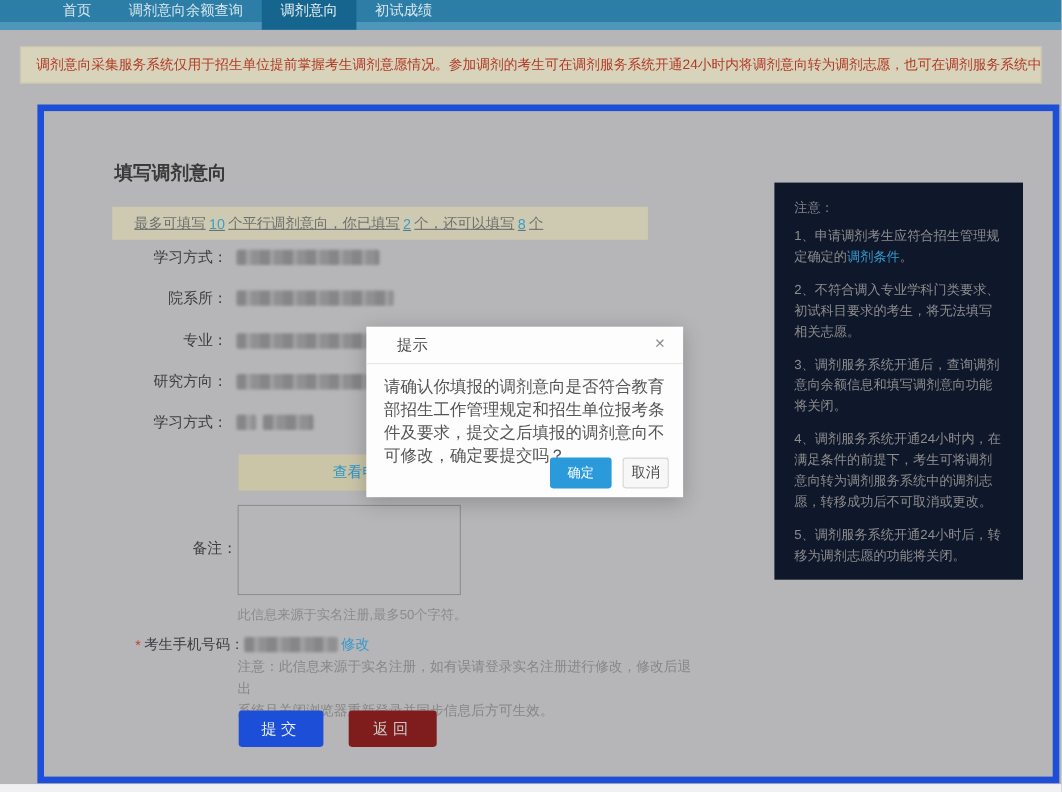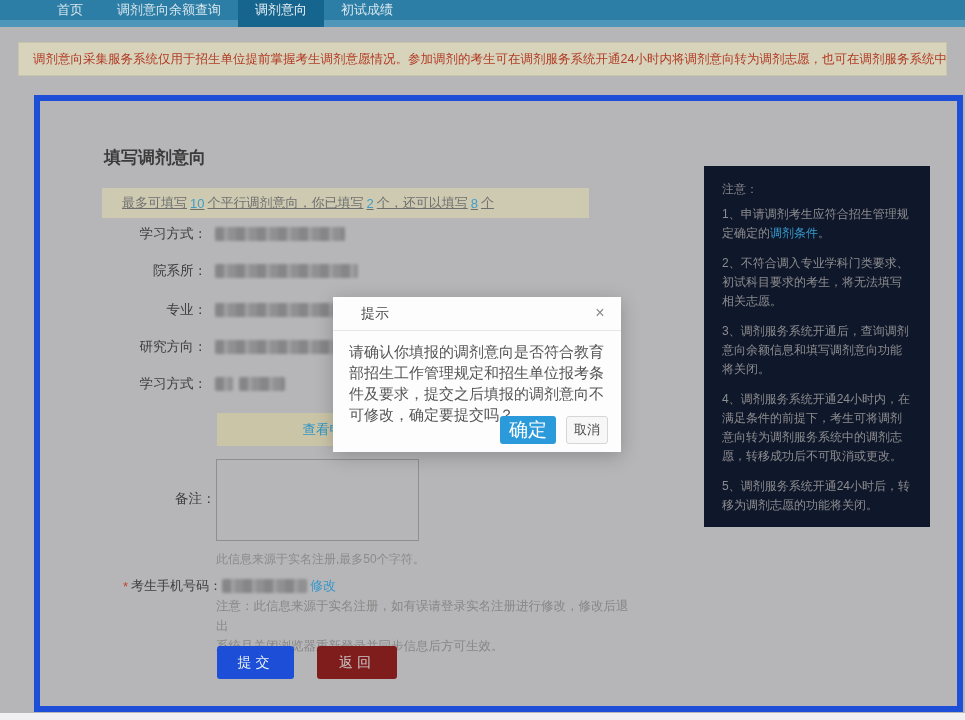--- a/index.html
+++ b/index.html
@@ -90,21 +90,21 @@
     display:flex;align-items:center;padding:0 28px;font-size:14px;color:#4a4a4a;
   }
   .modal-close{
     position:absolute;right:12px;top:7px;width:18px;height:18px;border:none;background:none;
     font-size:16px;line-height:18px;color:#8a8a8a;cursor:pointer;padding:0;
   }
   .modal-body{padding:10px 16px 0;font-size:15px;color:#555;line-height:21px;}
   .modal-foot{position:absolute;right:13px;bottom:8px;display:flex;gap:10px;}
   .btn-confirm{
     width:56px;height:28px;border:none;border-radius:3px;background:#2b9ada;
-    color:#fff;font-size:19px;cursor:pointer;
+    color:#fff;font-size:12px;cursor:pointer;
   }
   .btn-cancel{
     width:42px;height:28px;border:1px solid #d6d6d6;border-radius:3px;background:#f7f7f7;
     color:#4a4a4a;font-size:13px;cursor:pointer;box-sizing:border-box;
   }
   .bottom-strip{position:absolute;left:0;top:713px;width:965px;height:7px;background:#f0f0f2;}
 </style>
 </head>
 <body>
 

